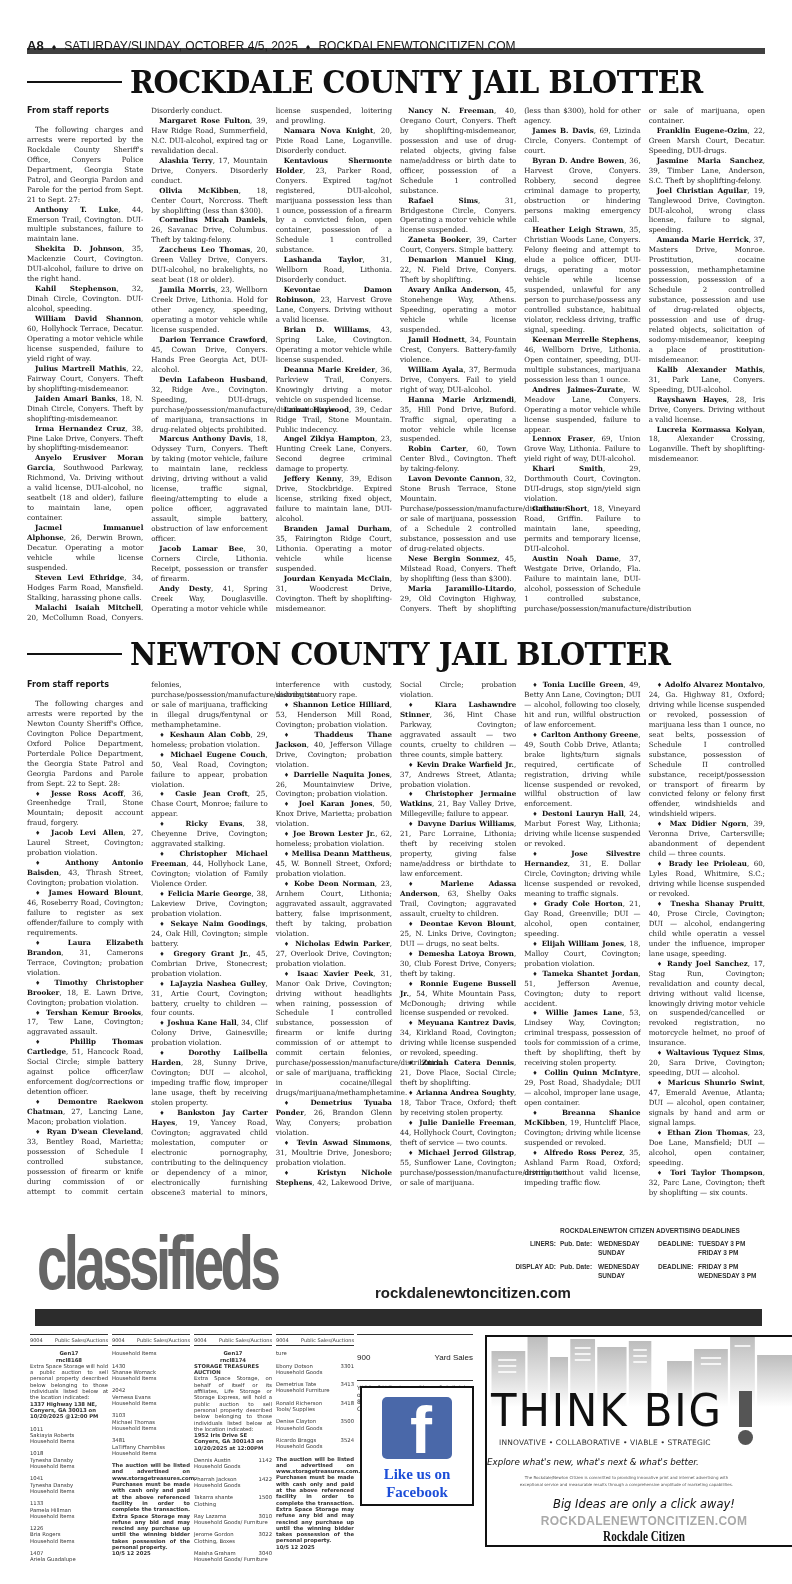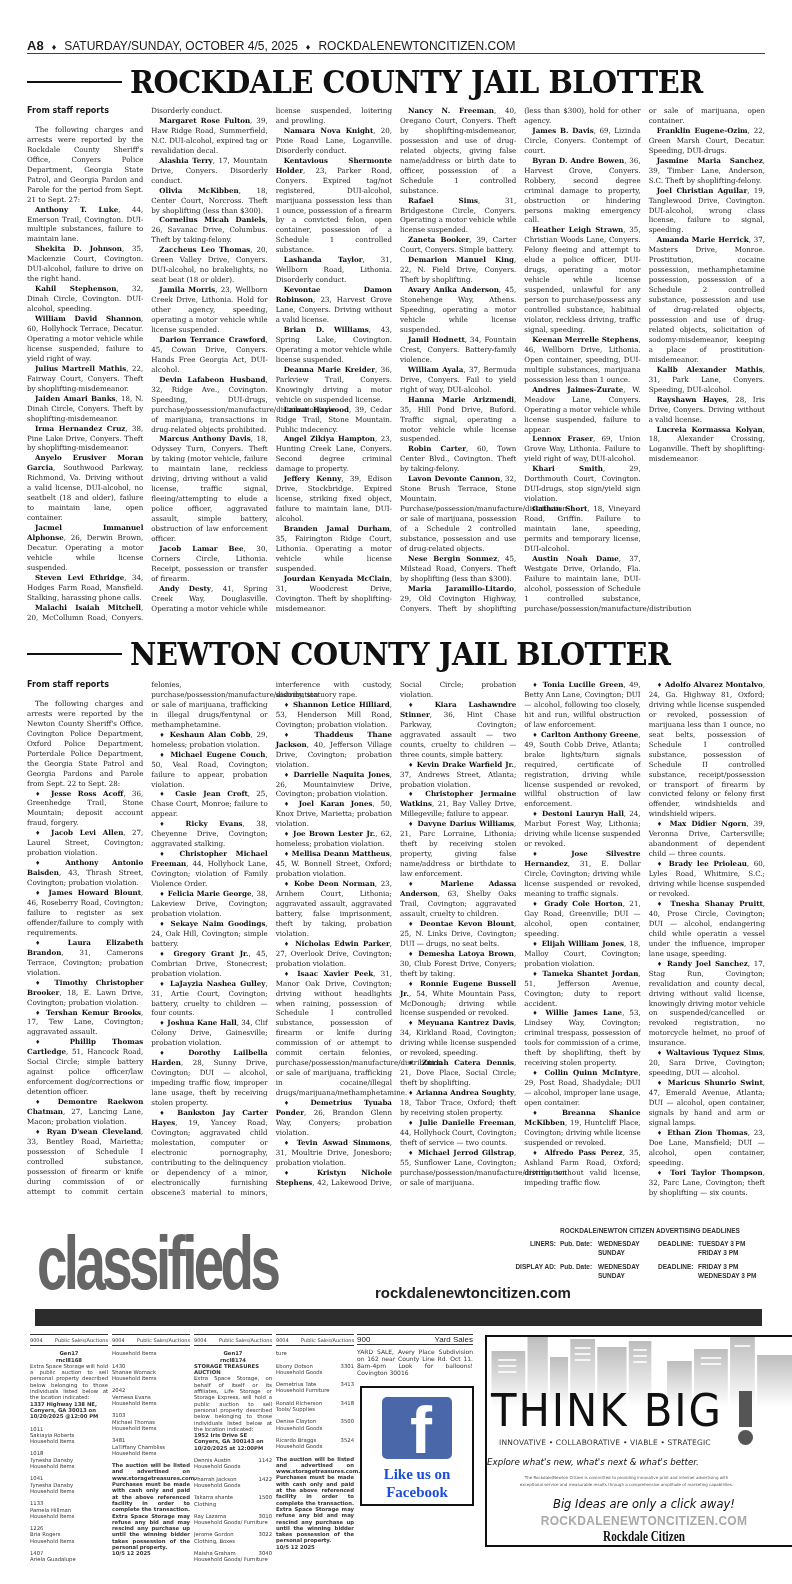--- a/index.html
+++ b/index.html
@@ -1,19 +1,19 @@
 <!DOCTYPE html>
 <html><head>
 <meta charset="utf-8">
 <style>
   * { box-sizing: border-box; margin: 0; padding: 0; }
   html, body { width: 792px; background: #fff; }
   body { font-family: "DejaVu Serif", serif; color: #1a1a1a; position: relative; height: 1584px; overflow: hidden; }
 
-  .folio { position: absolute; left: 27px; top: 38px; width: 738px; height: 16px; border-bottom: 1px solid #404040;
+  .folio { position: absolute; left: 27px; top: 38px; width: 738px; height: 16px; border-bottom: 6px solid #404040;
     font-family: "Liberation Sans", sans-serif; font-size: 12px; display: flex; align-items: baseline; gap: 8px; }
   .folio .page { font-weight: bold; font-size: 13px; }
   .folio .sep { font-size: 9px; }
 
   .section-head { position: absolute; left: 27px; width: 738px; height: 40px; display: flex; align-items: center; }
   .section-head .rule { width: 95px; height: 2px; background: #111; margin-right: 8px; flex: none; }
   .section-head h1 { font-family: "DejaVu Serif", serif; font-weight: bold; font-size: 31px; letter-spacing: -0.5px; white-space: nowrap; color: #111; transform: scaleX(0.93); transform-origin: left center; }
 
   .cols { position: absolute; left: 27px; width: 738px; display: grid; grid-template-columns: repeat(6, 1fr); column-gap: 8px; }
   .col { font-size: 7.1px; line-height: 9.95px; text-align: justify; hyphens: auto; overflow: hidden; }
@@ -35,21 +35,21 @@
 
   .ad-col { position: absolute; top: 1334px; width: 78px; font-family: "DejaVu Sans", sans-serif; font-size: 5.3px; line-height: 6.3px; color: #333; }
   .ad-head { display: flex; justify-content: space-between; border-top: 1px solid #333; border-bottom: 1px solid #333; padding: 2px 0; margin-bottom: 4px; font-size: 5px; }
   .ad-center { text-align: center; font-weight: bold; }
   .ad-bold { font-weight: bold; }
   .ad-item { margin-top: 6px; }
   .ad-item .kv { display: flex; justify-content: space-between; }
   .ad-justify { text-align: justify; }
 
   .yard { position: absolute; left: 357px; top: 1334px; width: 116px; font-family: "DejaVu Sans", sans-serif; }
-  .yard-head { display: flex; justify-content: space-between; border-top: 1px solid #333; border-bottom: 1px solid #333; padding: 0 0; font-size: 8px; font-family: "Liberation Sans", sans-serif; margin-bottom: 3px; }
+  .yard-head { display: flex; justify-content: space-between; border-top: 1px solid #333; border-bottom: 1px solid #333; padding: 18px 0; font-size: 8px; font-family: "Liberation Sans", sans-serif; margin-bottom: 3px; }
   .yard-body { font-size: 6px; line-height: 7px; text-align: justify; color: #333; }
 
   .fb-box { position: absolute; left: 360px; top: 1386px; width: 114px; height: 120px; border: 2px solid #111; background: #fff; display: flex; flex-direction: column; align-items: center; }
   .fb-logo { margin-top: 9px; width: 70px; height: 62px; background: #4a68a9; border-radius: 5px; position: relative; overflow: hidden; }
   .fb-logo .f { position: absolute; left: 28px; bottom: -4px; font-family: "Liberation Sans", sans-serif; font-weight: bold; font-size: 66px; color: #fff; line-height: 66px; }
   .fb-text { font-family: Liberation Serif, serif; font-weight: bold; font-size: 15px; line-height: 18px; text-align: center; margin-top: 6px; color: #1d4ed8; }
 
   .think-box { position: absolute; left: 485px; top: 1335px; width: 318px; height: 212px; border: 2px solid #111; background: #fff; overflow: hidden; }
   .skyline { position: absolute; left: 0; top: 0; width: 100%; height: 70px; }
   .think-title { position: absolute; left: 4px; top: 52px; font-family: "DejaVu Sans", sans-serif; font-weight: normal; font-size: 44px; letter-spacing: 2px; color: #111; transform: scaleX(0.95); transform-origin: left; line-height: 44px; }
@@ -205,21 +205,21 @@
       <p class="entry"><span class="bullet">♦</span> <b>Tonia Lucille Green</b><span>, 49, Betty Ann Lane, Covington; DUI — alcohol, following too closely, hit and run, willful obstruction of law enforcement.</span></p>
       <p class="entry"><span class="bullet">♦</span> <b>Carlton Anthony Greene</b><span>, 49, South Cobb Drive, Atlanta; brake lights/turn signals required, certificate of registration, driving while license suspended or revoked, willful obstruction of law enforcement.</span></p>
       <p class="entry"><span class="bullet">♦</span> <b>Destoni Lauryn Hall</b><span>, 24, Marbut Forest Way, Lithonia; driving while license suspended or revoked.</span></p>
       <p class="entry"><span class="bullet">♦</span> <b>Jose Silvestre Hernandez</b><span>, 31, E. Dollar Circle, Covington; driving while license suspended or revoked, meaning to traffic signals.</span></p>
       <p class="entry"><span class="bullet">♦</span> <b>Grady Cole Horton</b><span>, 21, Gay Road, Greenville; DUI — alcohol, open container, speeding.</span></p>
       <p class="entry"><span class="bullet">♦</span> <b>Elijah William Jones</b><span>, 18, Malloy Court, Covington; probation violation.</span></p>
       <p class="entry"><span class="bullet">♦</span> <b>Tameka Shantet Jordan</b><span>, 51, Jefferson Avenue, Covington; duty to report accident.</span></p>
       <p class="entry"><span class="bullet">♦</span> <b>Willie James Lane</b><span>, 53, Lindsey Way, Covington; criminal trespass, possession of tools for commission of a crime, theft by shoplifting, theft by receiving stolen property.</span></p>
       <p class="entry"><span class="bullet">♦</span> <b>Collin Quinn McIntyre</b><span>, 29, Post Road, Shadydale; DUI — alcohol, improper lane usage, open container.</span></p>
       <p class="entry"><span class="bullet">♦</span> <b>Breanna Shanice McKibben</b><span>, 19, Huntcliff Place, Covington; driving while license suspended or revoked.</span></p>
-      <p class="entry"><span class="bullet">♦</span> <b>Alfredo Pass Perez</b><span>, 35, Ashland Farm Road, Oxford; driving without valid license, impeding traffic flow.</span></p>
+      <p class="entry"><span class="bullet">♦</span> <b>Alfredo Ross Perez</b><span>, 35, Ashland Farm Road, Oxford; driving without valid license, impeding traffic flow.</span></p>
       <p class="entry"><span class="bullet">♦</span> <b>Adolfo Alvarez Montalvo</b><span>, 24, Ga. Highway 81, Oxford; driving while license suspended or revoked, possession of marijuana less than 1 ounce, no seat belts, possession of Schedule I controlled substance, possession of Schedule II controlled substance, receipt/possession or transport of firearm by convicted felony or felony first offender, windshields and windshield wipers.</span></p>
       <p class="entry"><span class="bullet">♦</span> <b>Max Didier Ngorn</b><span>, 39, Veronna Drive, Cartersville; abandonment of dependent child — three counts.</span></p>
       <p class="entry"><span class="bullet">♦</span> <b>Brady lee Prioleau</b><span>, 60, Lyles Road, Whitmire, S.C.; driving while license suspended or revoked.</span></p>
       <p class="entry"><span class="bullet">♦</span> <b>Tnesha Shanay Pruitt</b><span>, 40, Prose Circle, Covington; DUI — alcohol, endangering child while operatin a vessel under the influence, improper lane usage, speeding.</span></p>
       <p class="entry"><span class="bullet">♦</span> <b>Randy Joel Sanchez</b><span>, 17, Stag Run, Covington; revalidation and county decal, driving without valid license, knowingly driving motor vehicle on suspended/cancelled or revoked registration, no motorcycle helmet, no proof of insurance.</span></p>
       <p class="entry"><span class="bullet">♦</span> <b>Waltavious Tyquez Sims</b><span>, 20, Sara Drive, Covington; speeding, DUI — alcohol.</span></p>
       <p class="entry"><span class="bullet">♦</span> <b>Maricus Shunrio Swint</b><span>, 47, Emerald Avenue, Atlanta; DUI — alcohol, open container, signals by hand and arm or signal lamps.</span></p>
       <p class="entry"><span class="bullet">♦</span> <b>Ethan Zion Thomas</b><span>, 23, Doe Lane, Mansfield; DUI — alcohol, open container, speeding.</span></p>
       <p class="entry"><span class="bullet">♦</span> <b>Tori Taylor Thompson</b><span>, 32, Parc Lane, Covington; theft by shoplifting — six counts.</span></p>
     </div>

